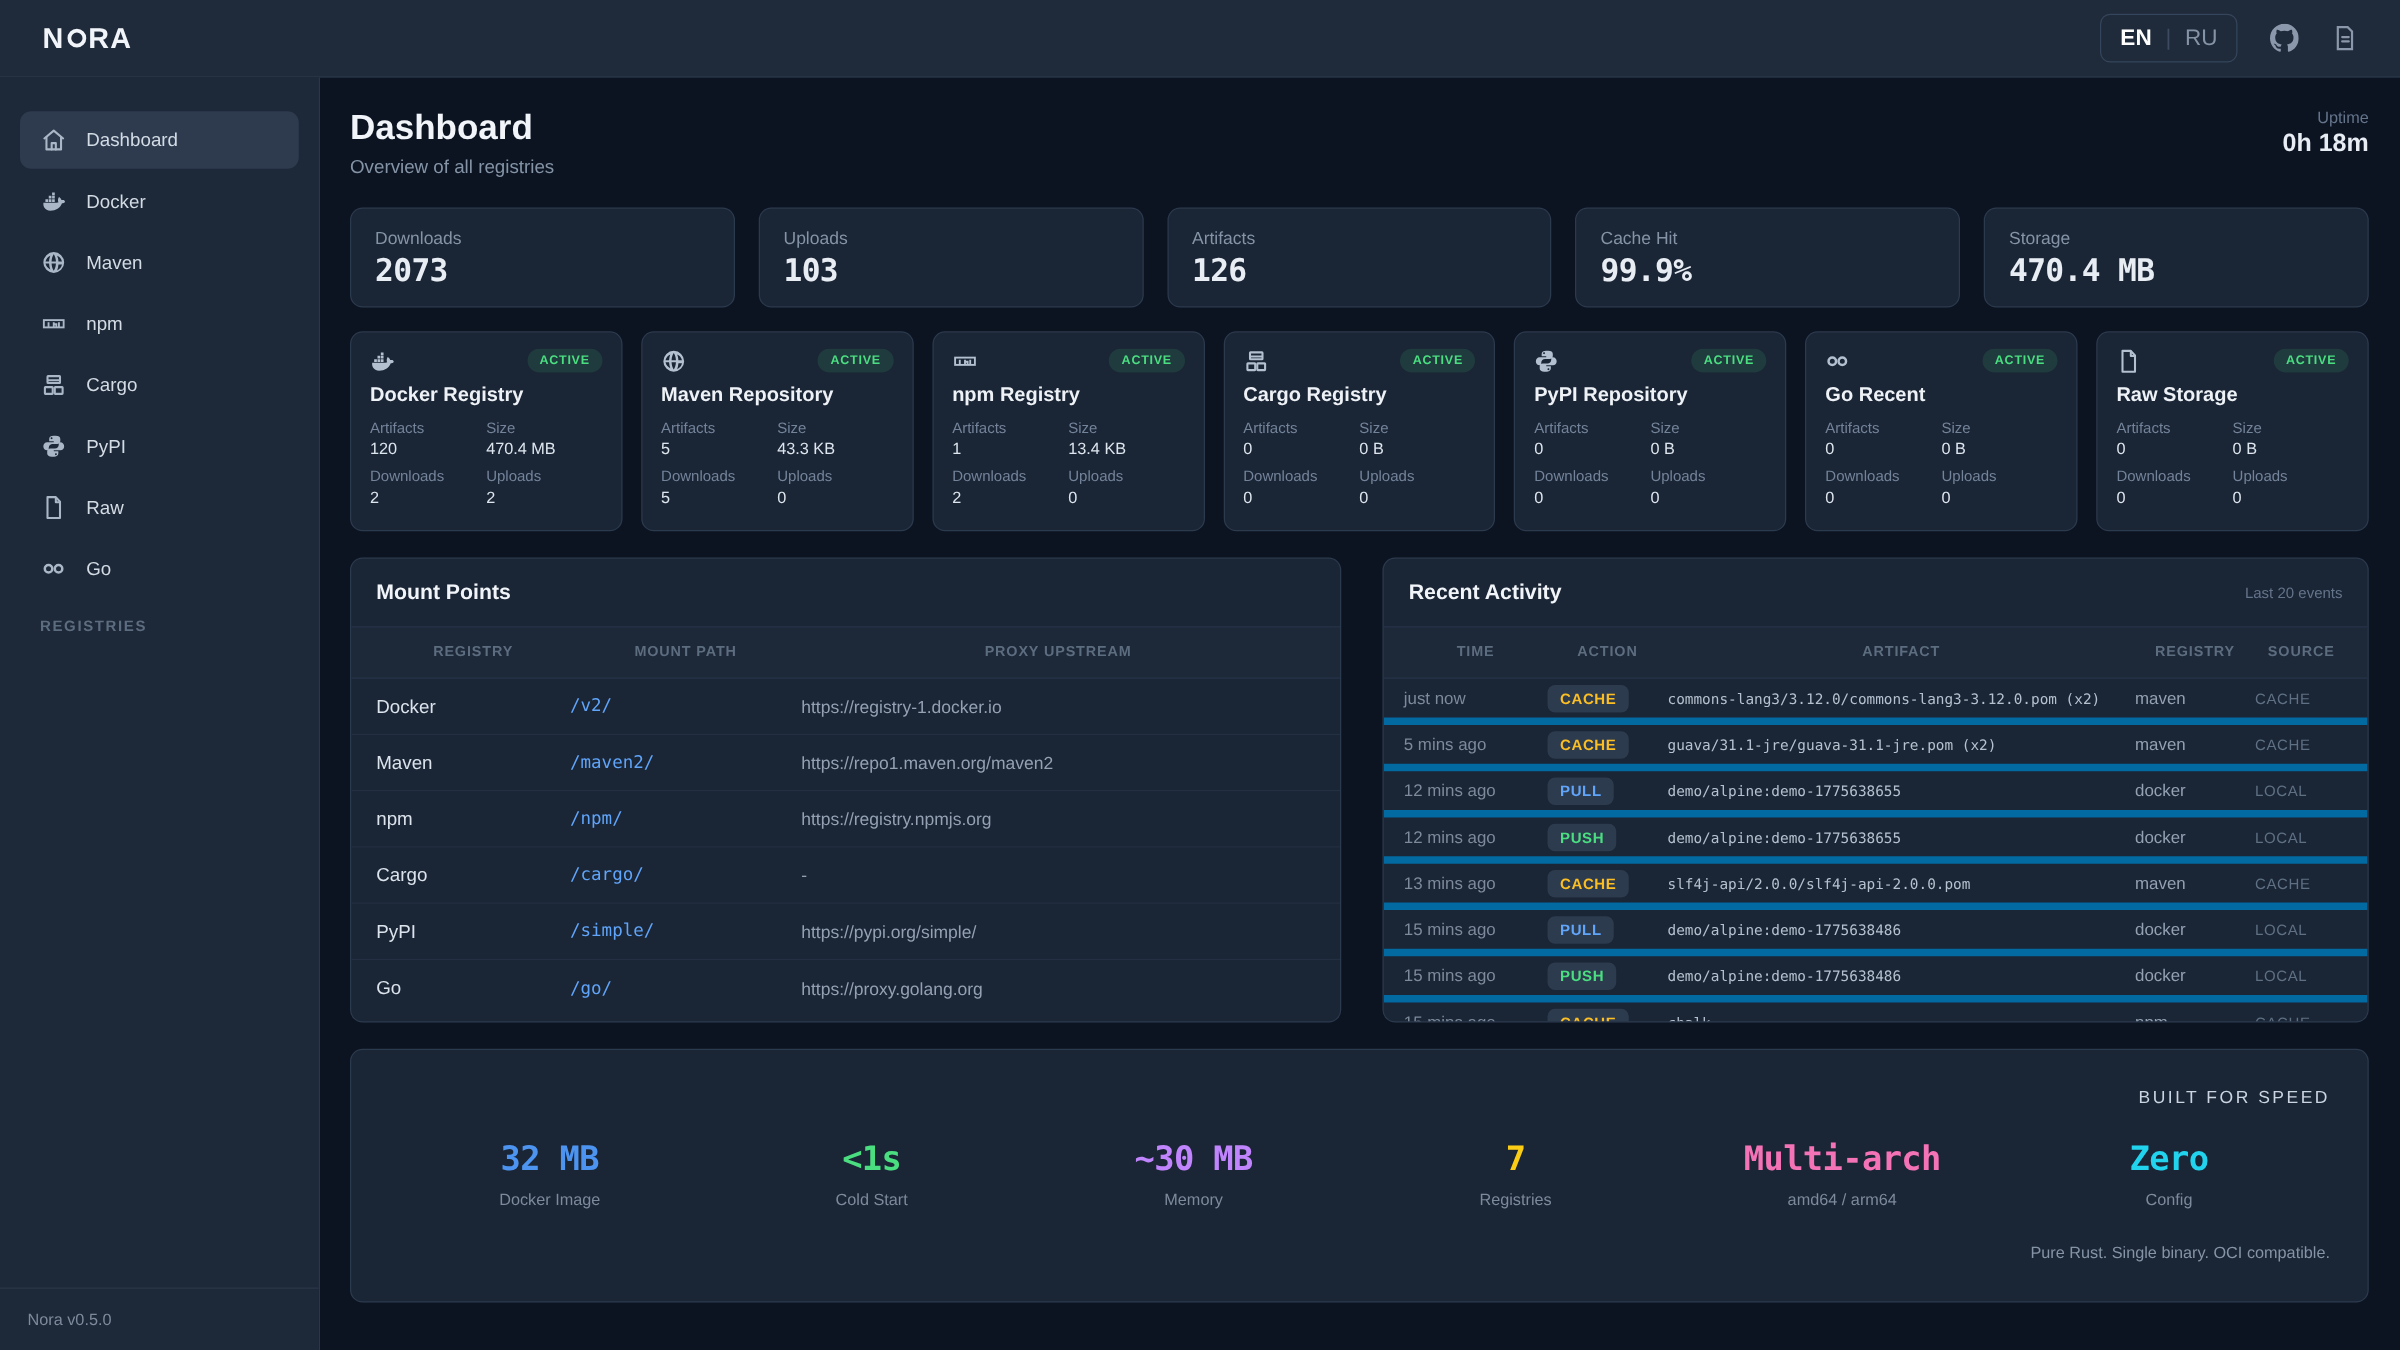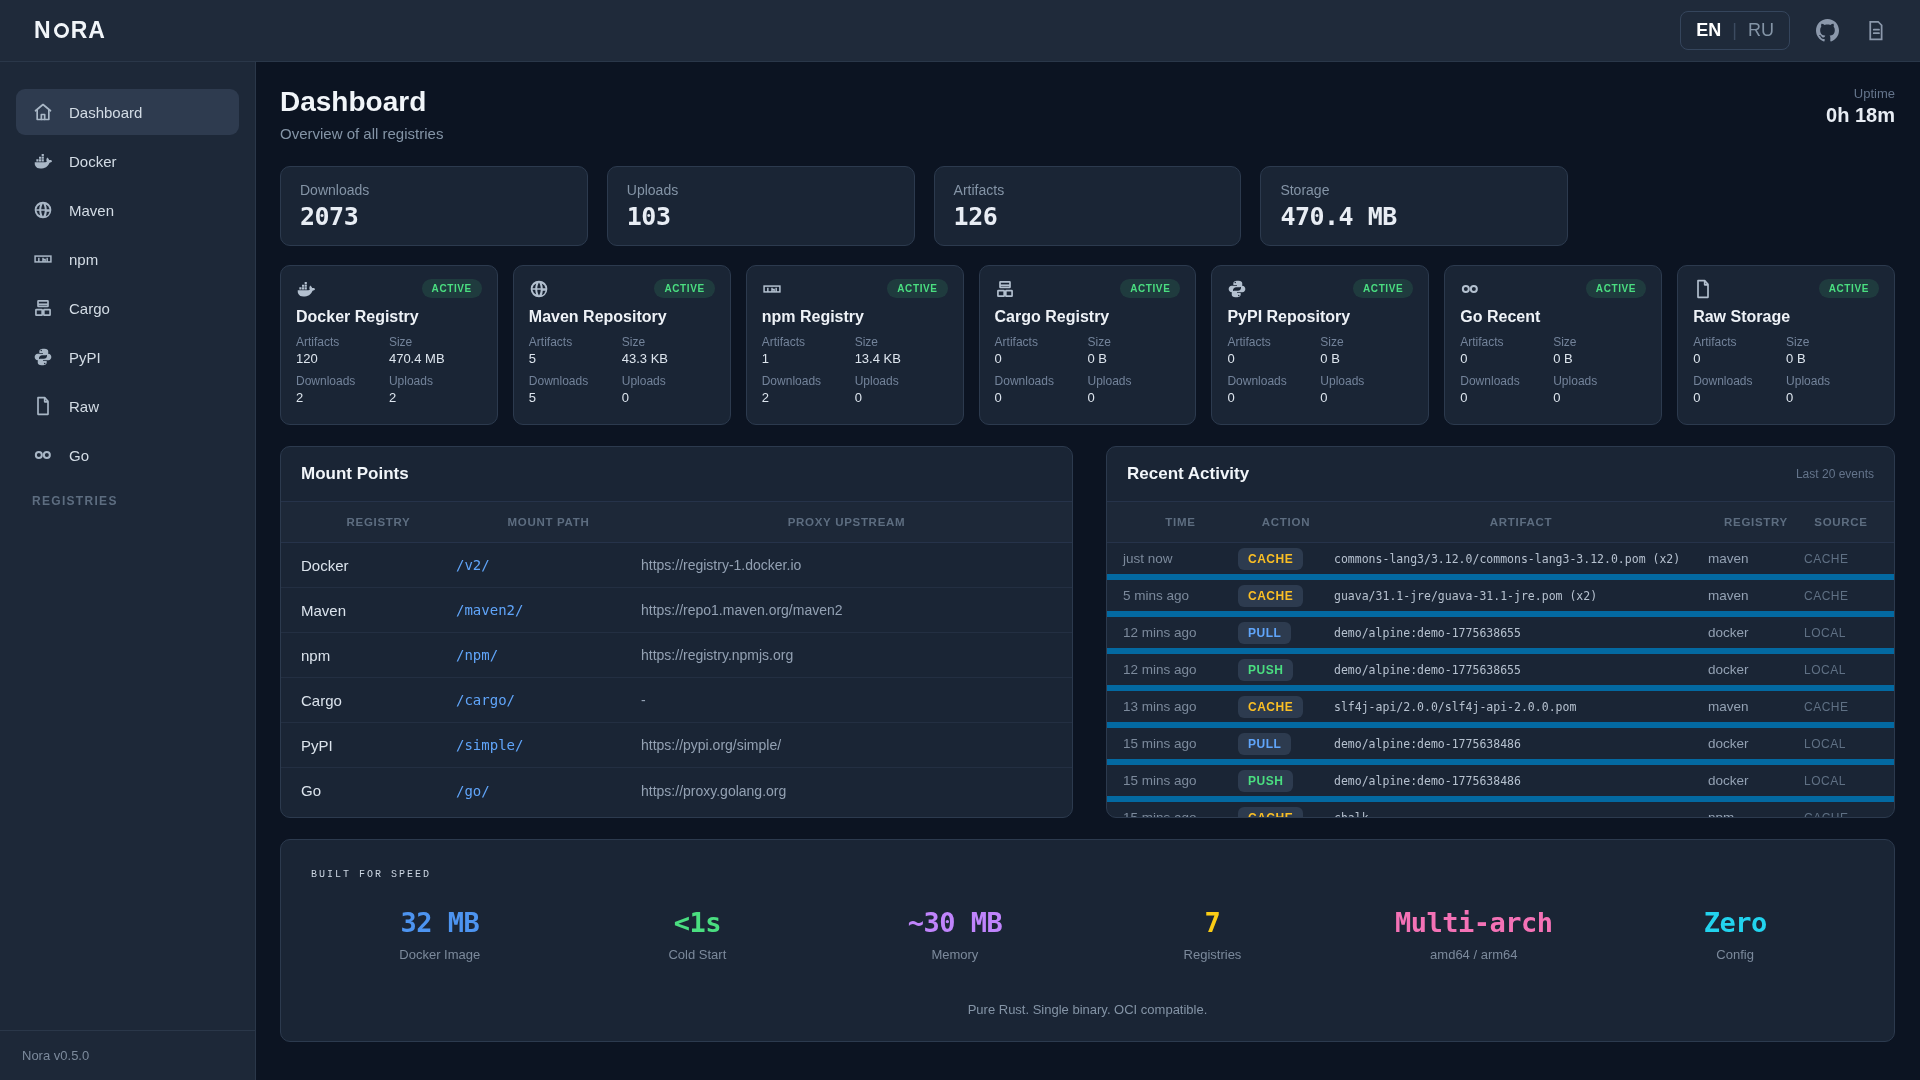--- a/index.html
+++ b/index.html
@@ -128,26 +128,26 @@
   .act-art { font-family:"DejaVu Sans Mono", monospace; font-size:11.5px; color:#b6c1cf;
     white-space:nowrap; overflow:hidden; }
   .act-reg { font-size:13.5px; color:#93a1b3; }
   .act-src { font-size:12px; color:#5f7084; letter-spacing:0.5px; }
 
   
   .speed {
     margin-top:21px; background:#1a2535; border:1px solid #2c3a4e; border-radius:10px;
     padding:29px 30px 30px; height:203px;
   }
-  .speed-title { text-align:left; font-size:10px; letter-spacing:2px; color:#cbd5e1;font-family:Liberation Mono, monospace; }
+  .speed-title { text-align:right; font-size:14px; letter-spacing:2px; color:#cbd5e1; }
   .speed-items { display:flex; justify-content:space-around; margin-top:27px; }
   .speed-item { text-align:center; min-width:150px; }
   .speed-value { font-size:27px; font-weight:700; font-family:"DejaVu Sans Mono", monospace; letter-spacing:-0.5px; }
   .speed-label { margin-top:9px; font-size:13px; color:#7c8a9c; }
-  .speed-caption { text-align:center; margin-top:40px; font-size:13px; color:#8494a6; }
+  .speed-caption { text-align:right; margin-top:27px; font-size:13px; color:#8494a6; }
 </style>
 </head>
 <body>
 
 <div class="topbar">
   <div class="logo">
     <span>N</span>
       <span class="logo-o"></span>
       <span>RA</span>
   </div>
@@ -268,20 +268,24 @@
       <div class="stat-label">Downloads</div>
       <div class="stat-value">2073</div>
     </div>
     <div class="stat-card">
       <div class="stat-label">Uploads</div>
       <div class="stat-value">103</div>
     </div>
     <div class="stat-card">
       <div class="stat-label">Artifacts</div>
       <div class="stat-value">126</div>
+    </div>
+    <div class="stat-card">
+      <div class="stat-label">Cache Hit</div>
+      <div class="stat-value">99.9%</div>
     </div>
     <div class="stat-card">
       <div class="stat-label">Storage</div>
       <div class="stat-value">470.4 MB</div>
     </div>
   </div>
 
   <div class="reg-row">
 
     <div class="reg-card">

